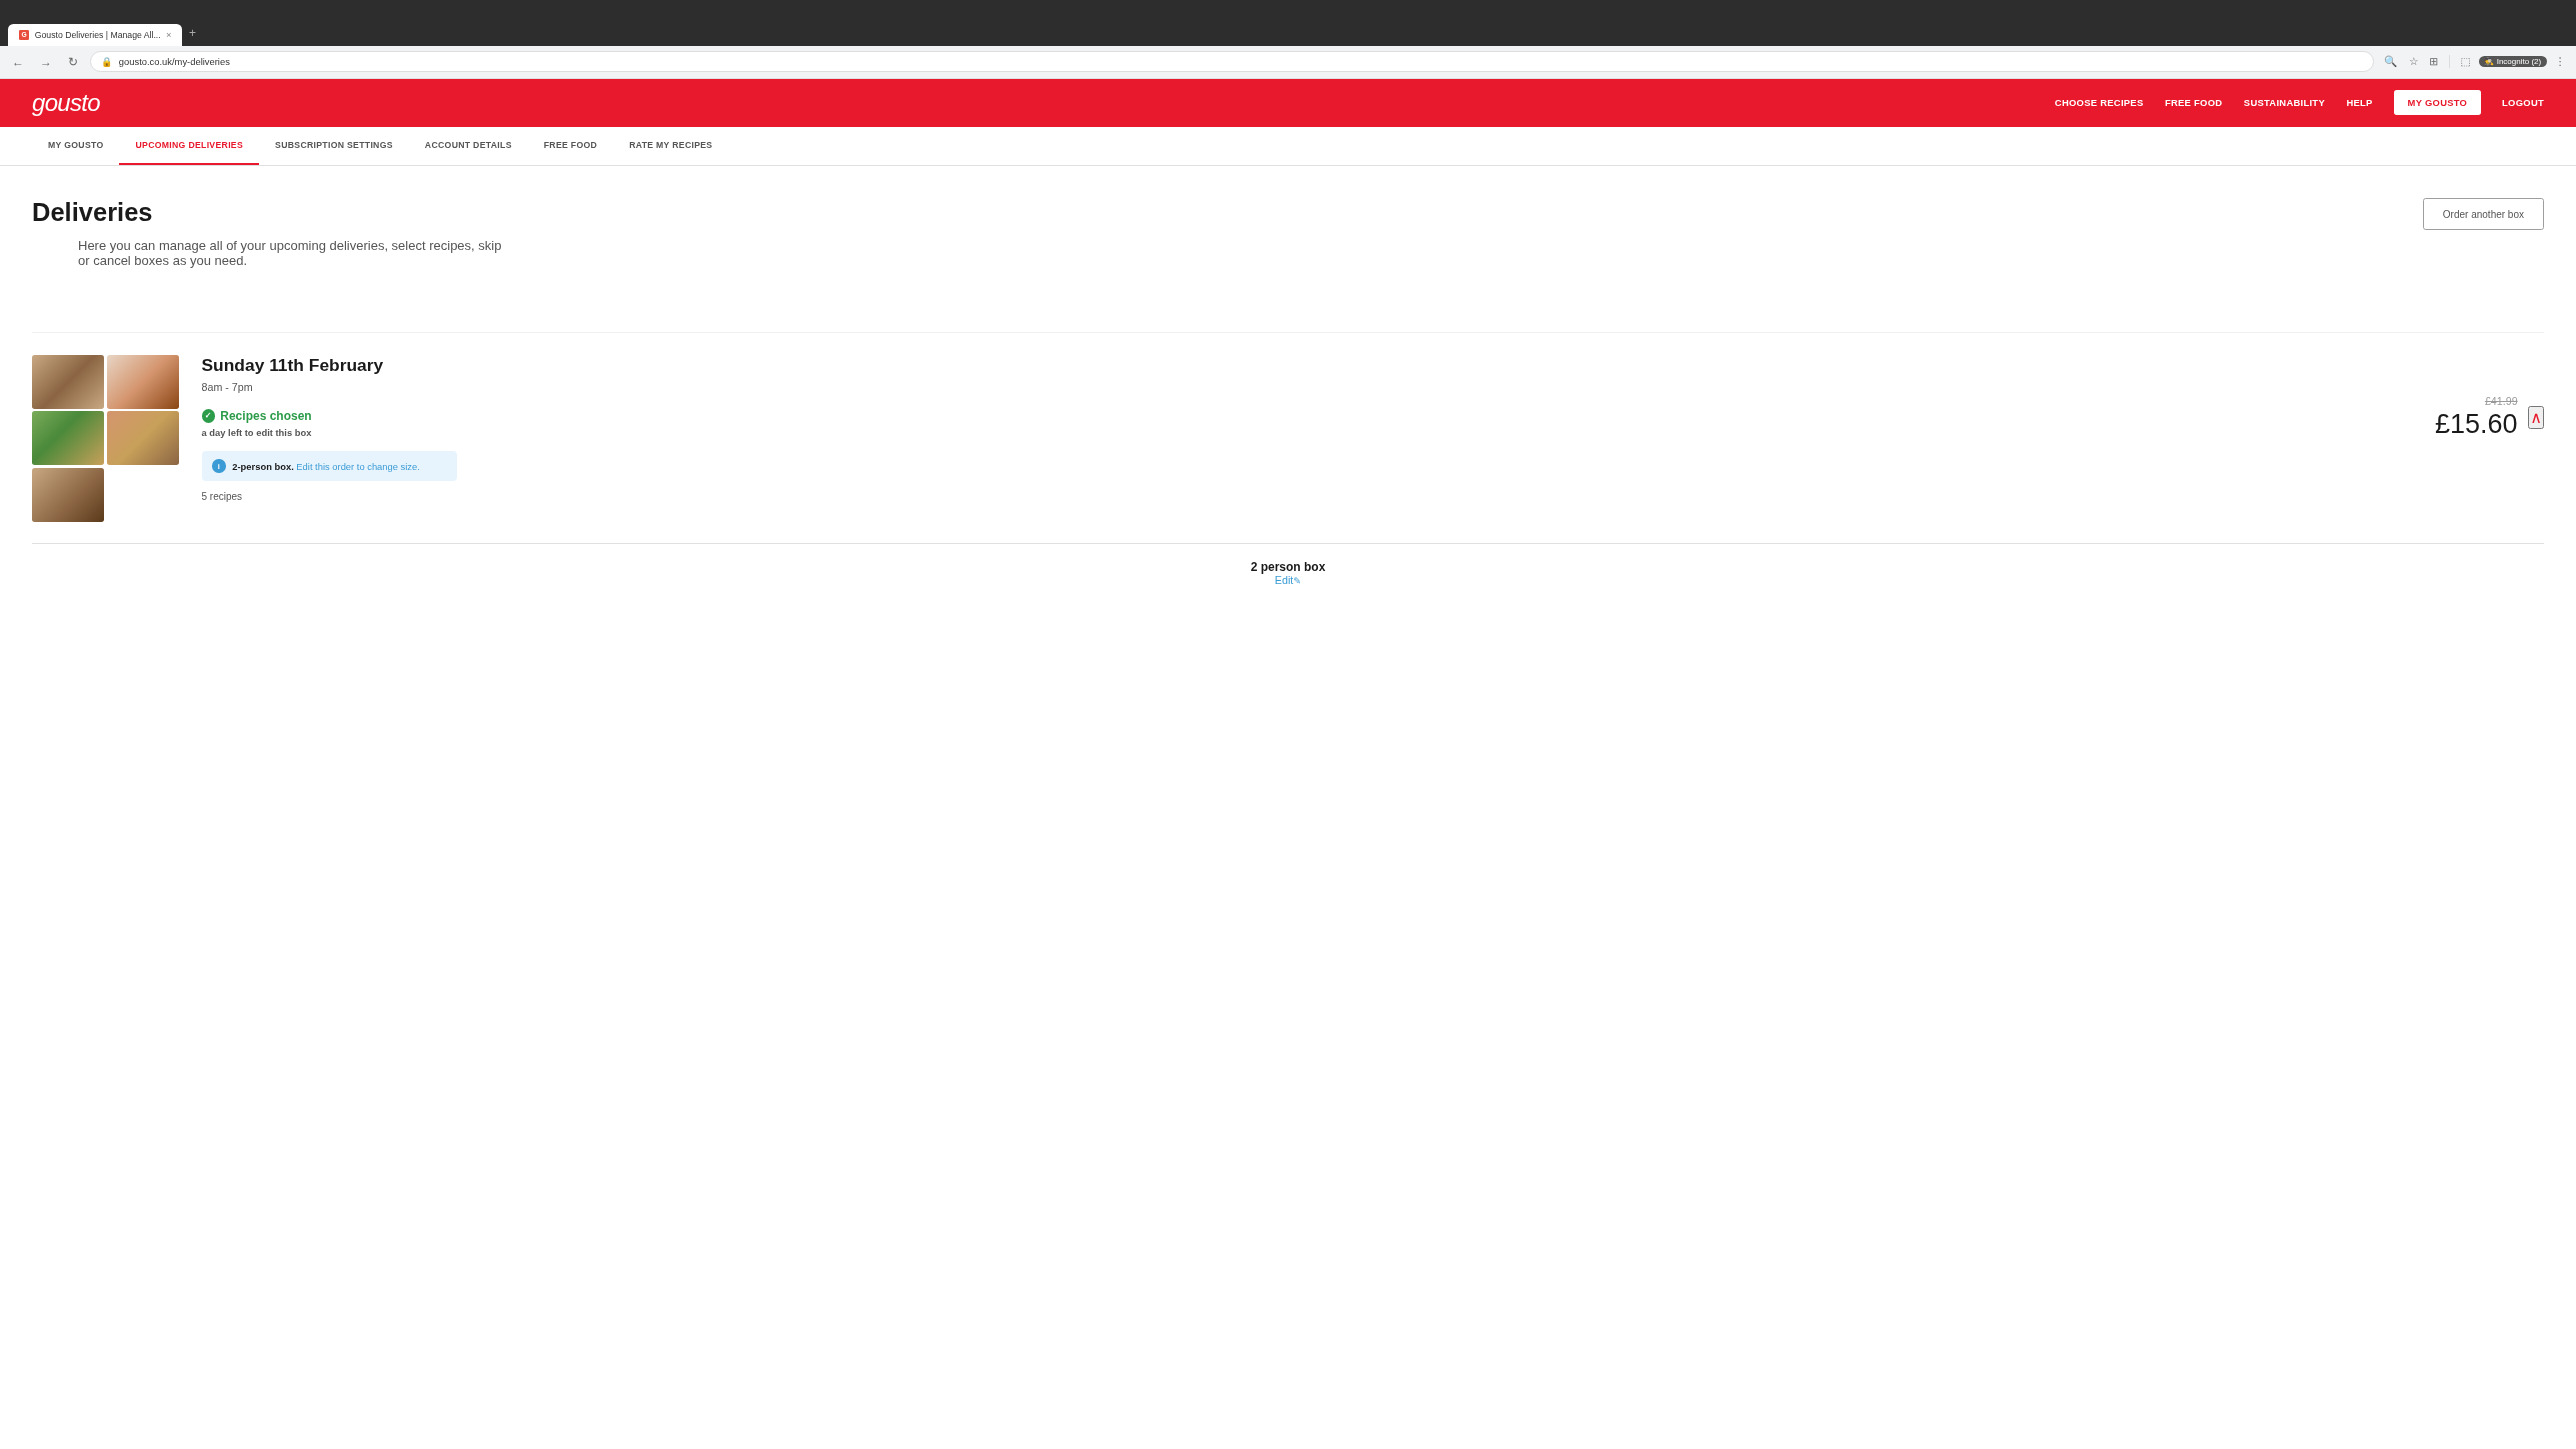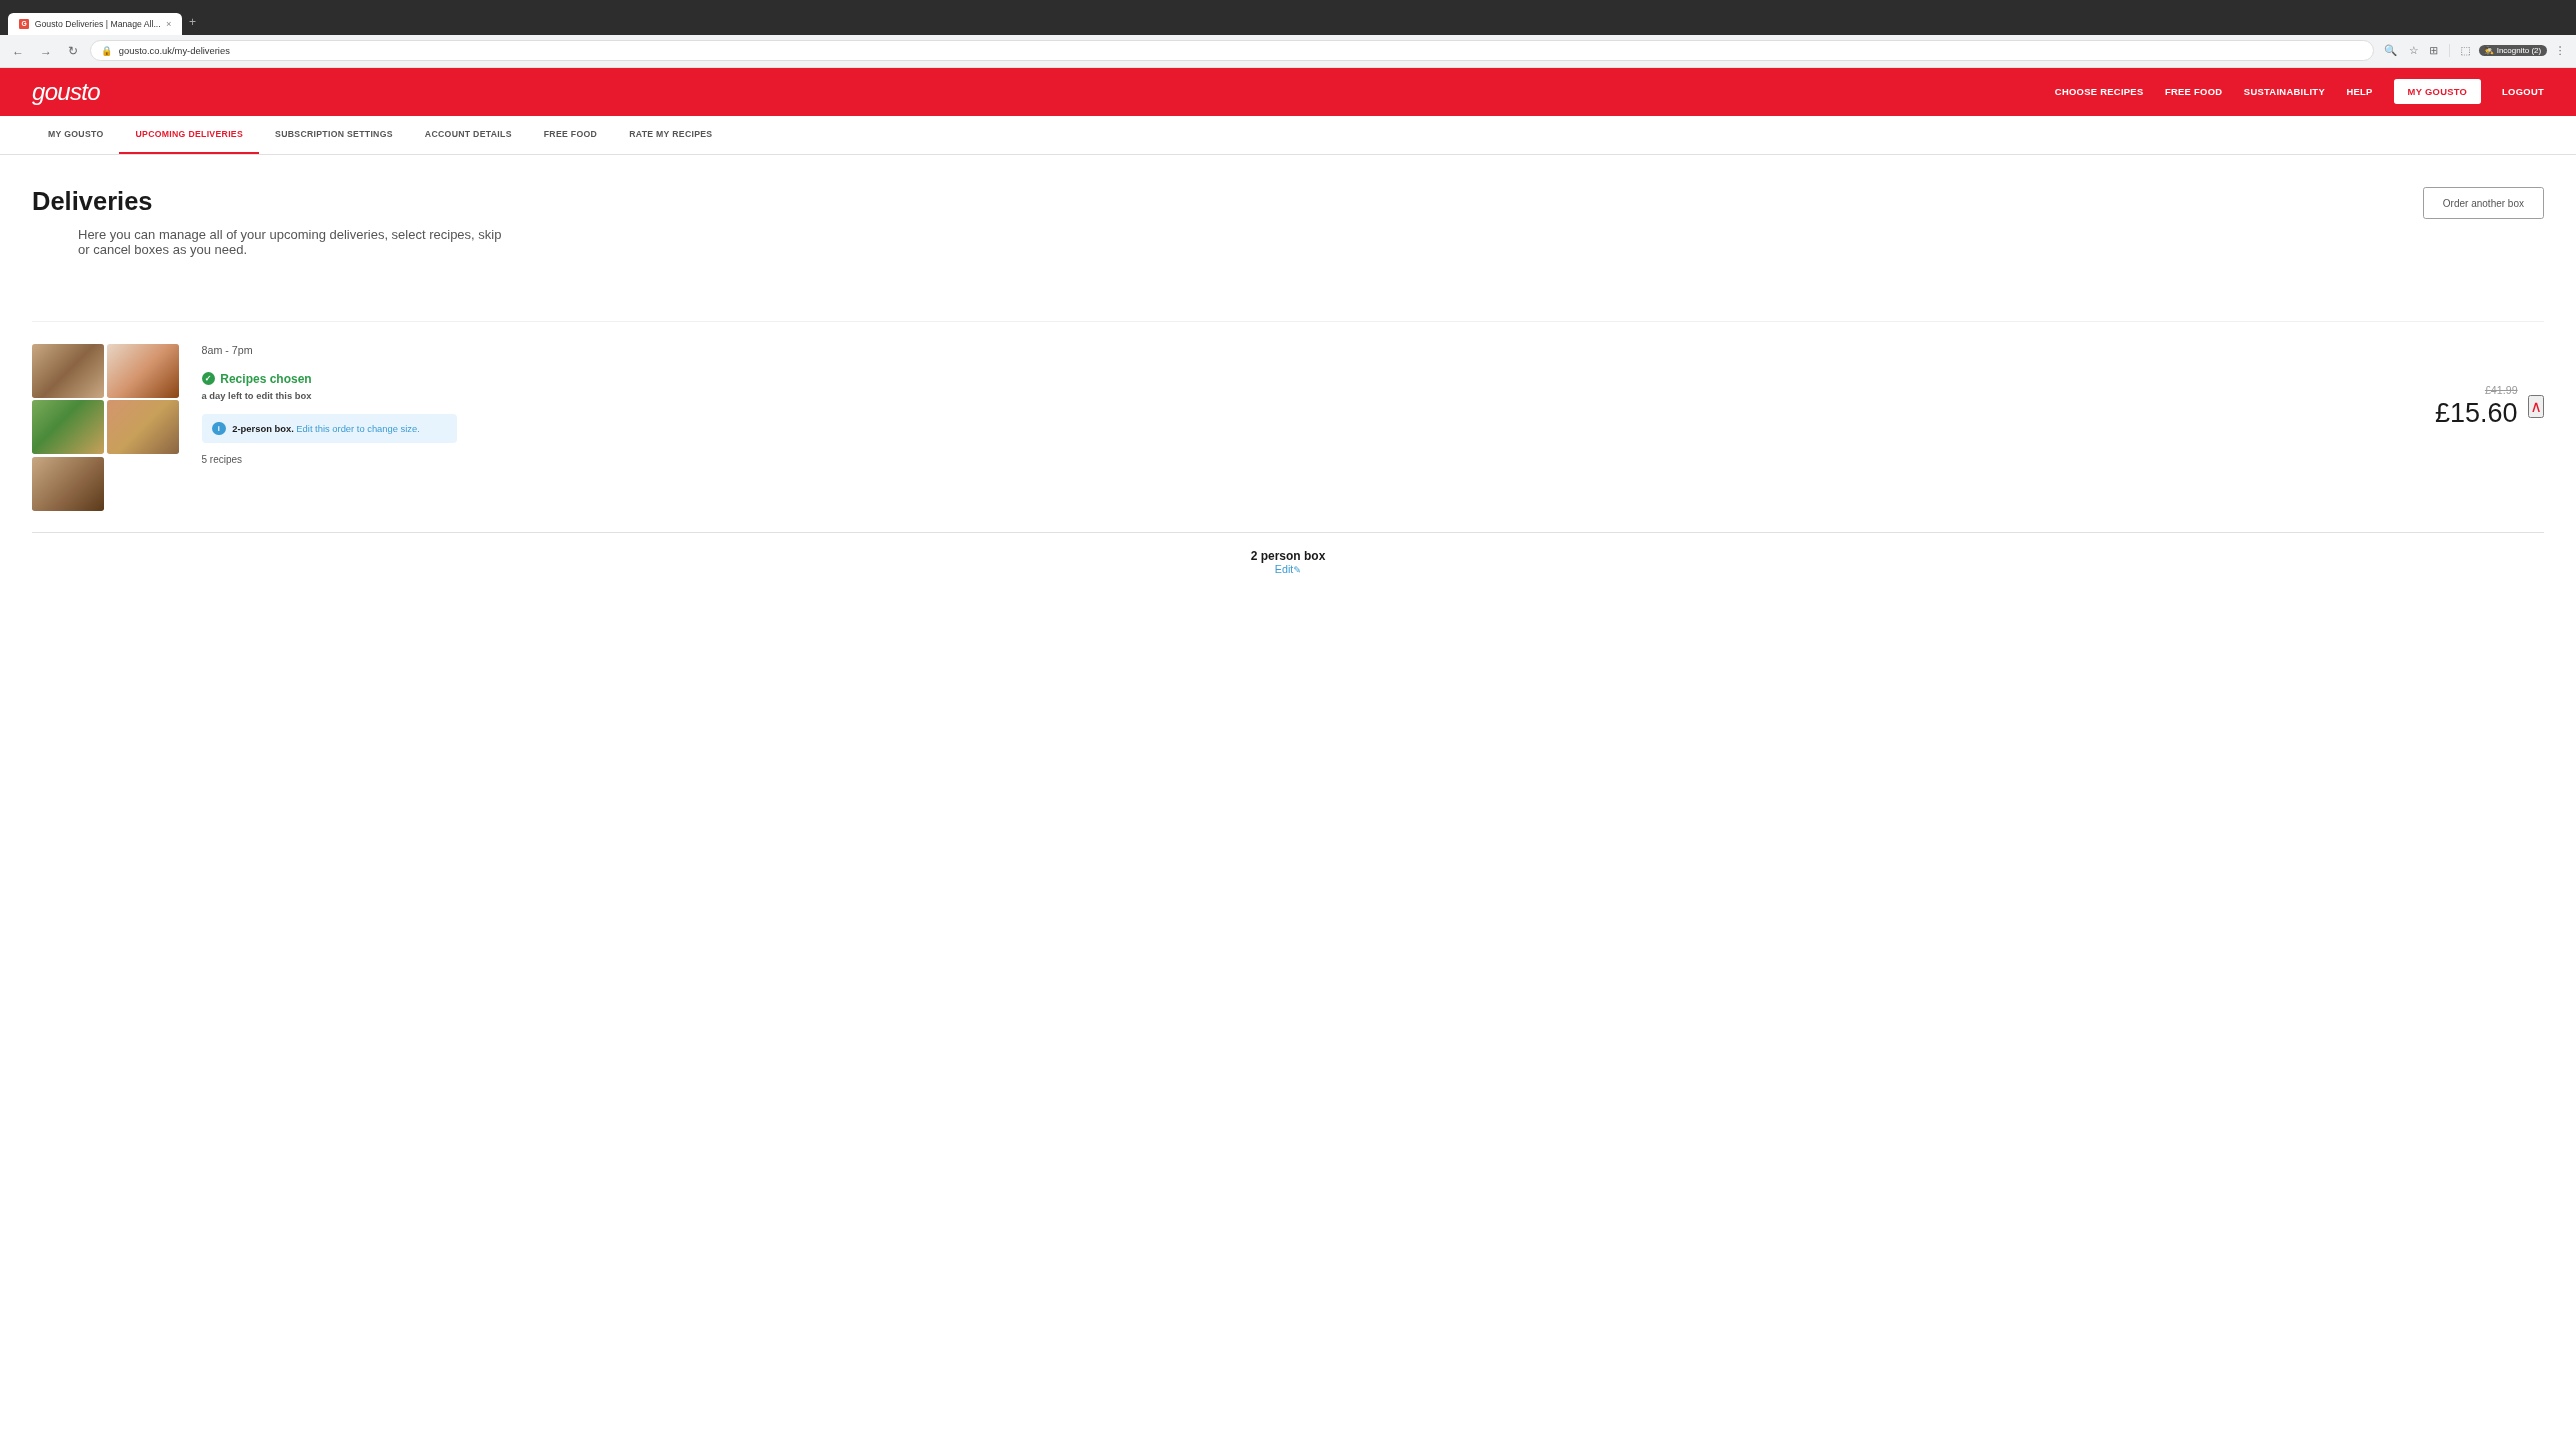--- a/index.html
+++ b/index.html
@@ -1,19 +1,19 @@
 <!DOCTYPE html>
 <html style="font-size:10.7px"><head>
   <meta charset="utf-8">
   <style>
     * { margin: 0; padding: 0; box-sizing: border-box; }
     body { font-family: -apple-system, BlinkMacSystemFont, 'Segoe UI', Arial, sans-serif; background: #f5f5f5; font-size: 10.7px; }
 
     
-    .browser-chrome { background: #2d2d2d; padding: 10px 8px 0; }
+    .browser-chrome { background: #2d2d2d; padding: 21px 8px 0; }
     .browser-tabs { display: flex; align-items: flex-end; gap: 1.3px; margin-bottom: 0; }
     .browser-tab { background: #3c3c3c; color: #ccc; padding: 5.4px 10.7px; border-radius: 5.4px 5.4px 0 0; display: flex; align-items: center; gap: 5.4px; font-size: 8.7px; min-width: 134px; }
     .browser-tab.active { background: #fff; color: #333; }
     .tab-favicon { width: 10.7px; height: 10.7px; background: #e74c3c; border-radius: 1.3px; display: flex; align-items: center; justify-content: center; font-size: 6.7px; color: white; font-weight: bold; }
     .tab-close { margin-left: auto; color: #888; cursor: pointer; font-size: 9.4px; }
     .tab-new { background: transparent; color: #aaa; padding: 5.4px; border-radius: 50%; font-size: 12px; cursor: pointer; }
 
     
     .browser-toolbar { background: #f1f3f4; padding: 5.4px 8px; display: flex; align-items: center; gap: 8px; border-bottom: 0.7px solid #e0e0e0; }
     .nav-btn { background: none; border: none; color: #666; font-size: 12px; cursor: pointer; padding: 2.7px 4px; border-radius: 2.7px; }
@@ -153,20 +153,21 @@
 
     <div class="recipe-images">
       <div class="recipe-img img-food1"></div>
       <div class="recipe-img img-food2"></div>
       <div class="recipe-img img-food3"></div>
       <div class="recipe-img img-food4"></div>
       <div class="recipe-img img-food5" style="grid-column: 1; grid-row: 3;"></div>
     </div>
 
     <div class="delivery-info">
+      <h2 class="delivery-date">Sunday 11th February</h2>
       <p class="delivery-time">8am - 7pm</p>
 
       <div class="recipes-chosen">
         <div class="check-circle">✓</div>
         <span>Recipes chosen</span>
       </div>
 
       <p class="edit-notice">a day left to edit this box</p>
 
       <div class="info-box">

